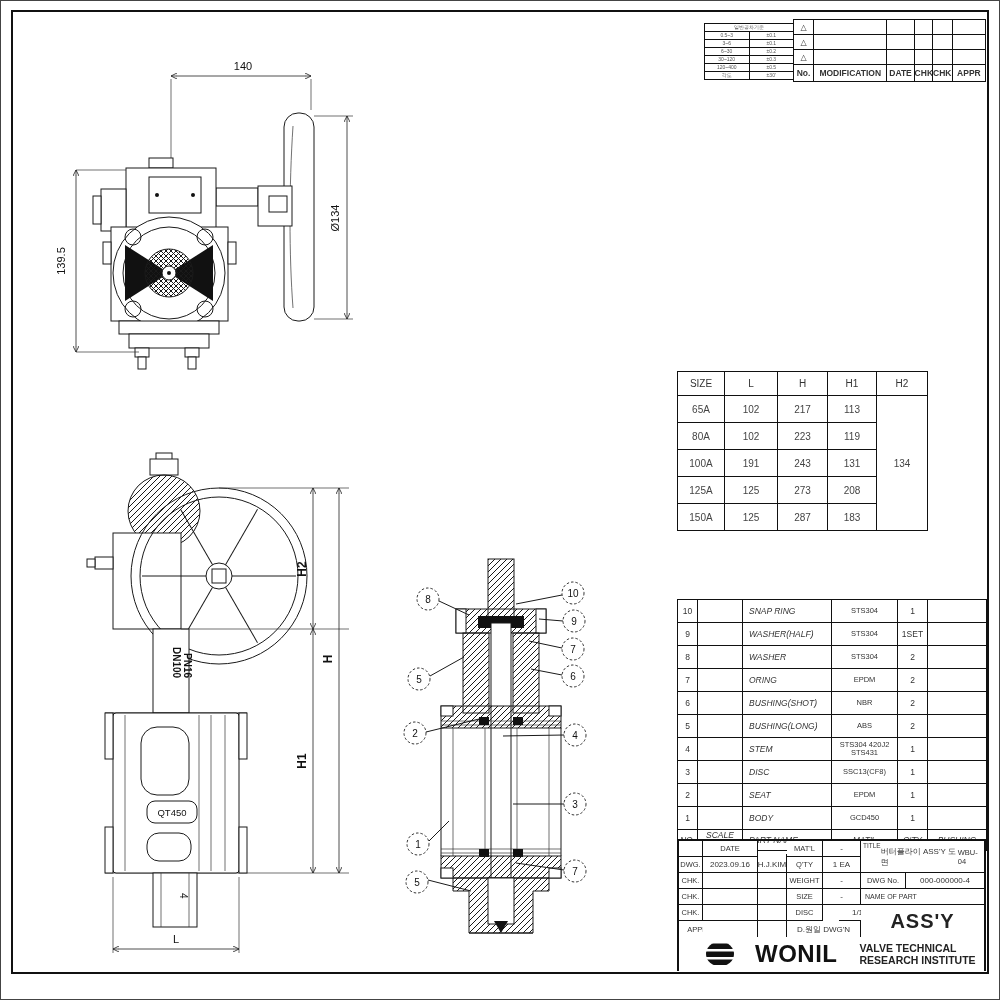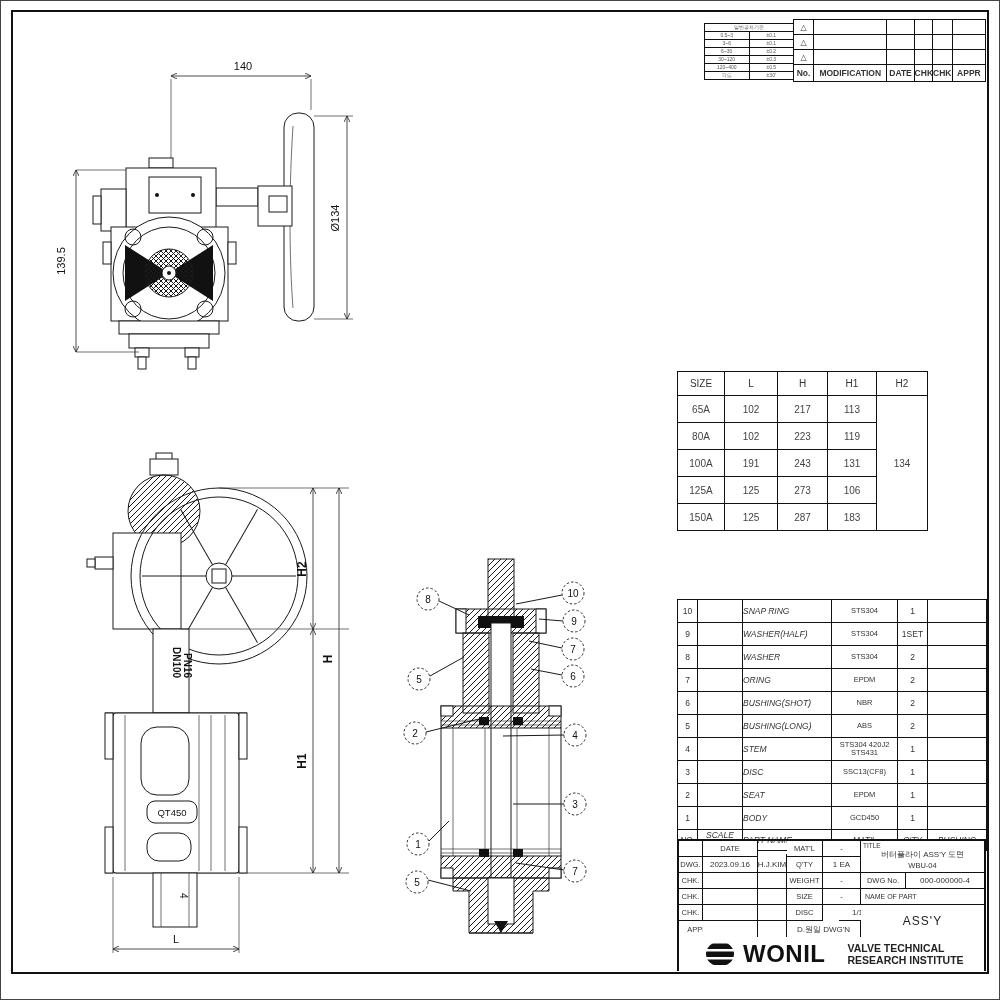--- a/index.html
+++ b/index.html
@@ -13,45 +13,45 @@
   td,th{border:1px solid #111;text-align:center;padding:0;overflow:hidden;
         font-family:"Liberation Sans",sans-serif;color:#222;font-weight:normal;}
   
   .dimtable{position:absolute;left:676px;top:370px;width:250px;}
   .dimtable th{height:23px;font-size:10px;color:#333;}
   .dimtable td{height:26px;font-size:10px;color:#444;}
   .dimtable td.big{font-size:10px;}
   
   .bomtable{position:absolute;left:676px;top:598px;width:309px;}
   .bomtable td{height:22px;font-size:8.5px;color:#333;}
-  .bomtable td:nth-child(3){text-align:left;font-style:italic;margin-top:20px;}
+  .bomtable td:nth-child(3){text-align:left;padding-left:6px;font-style:italic;margin-top:20px;}
   .bomtable td:nth-child(4){font-size:7.5px;line-height:1.05;}
   .bomtable .bomhead td{height:18px;font-size:8.5px;font-style:italic;color:#333;}
   
   .revblock{position:absolute;left:700px;top:18px;width:285px;height:62px;}
   .toltable{position:absolute;left:3px;top:4px;width:90px;}
   .toltable td{font-size:5px;height:7px;color:#555;line-height:1;}
   .revtable{position:absolute;right:0;top:0;width:193px;}
   .revtable td{height:14px;font-size:8px;color:#333;}
   .revtable .revhead td{height:16px;font-size:8.5px;font-weight:bold;}
   
   .tblock{position:absolute;left:676px;top:838px;width:309px;height:132px;
           border:2px solid #111;box-sizing:border-box;}
   .cell{position:absolute;border-right:1px solid #111;border-bottom:1px solid #111;
         box-sizing:border-box;font-size:8px;display:flex;align-items:center;
         justify-content:center;color:#333;background:#fff;}
   .cell.lab{font-size:7.5px;}
   .cell.noR{border-right:none;}
   .cell.noB{border-bottom:none;}
-  .titleArea{flex-direction:column;justify-content:flex-start;}
-  .assy{font-size:12px;letter-spacing:1px;color:#222;font-weight:normal;}
+  .titleArea{flex-direction:row;justify-content:flex-start;}
+  .assy{font-size:20px;letter-spacing:1px;color:#222;font-weight:bold;}
   .wonilband{position:absolute;left:0;top:96px;width:100%;height:34px;
              display:flex;align-items:center;background:#fff;}
   .wonil-text{font-size:24px;font-weight:800;letter-spacing:0.5px;color:#111;
-              margin-left:4px;}
+              margin-left:16px;}
   .inst{margin-left:22px;font-size:10.5px;line-height:1.15;color:#222;font-weight:bold;}
   
   svg{position:absolute;overflow:visible;}
   svg line,svg path,svg rect,svg circle,svg ellipse,svg polygon{
       stroke:#1a1a1a;fill:none;stroke-width:1;}
   svg .f{fill:#ffffff;}
   svg .k{fill:#111;stroke:none;}
   svg .hat{fill:url(#h);}
   svg .xhat{fill:url(#xh);}
   svg .thin{stroke-width:0.7;stroke:#333;}
@@ -414,21 +414,21 @@
         <tr>
           <td>100A</td>
           <td>191</td>
           <td>243</td>
           <td>131</td>
         </tr>
         <tr>
           <td>125A</td>
           <td>125</td>
           <td>273</td>
-          <td>106</td>
+          <td>208</td>
         </tr>
         <tr>
           <td>150A</td>
           <td>125</td>
           <td>287</td>
           <td>183</td>
         </tr>
       </tbody>
   </table>
 

